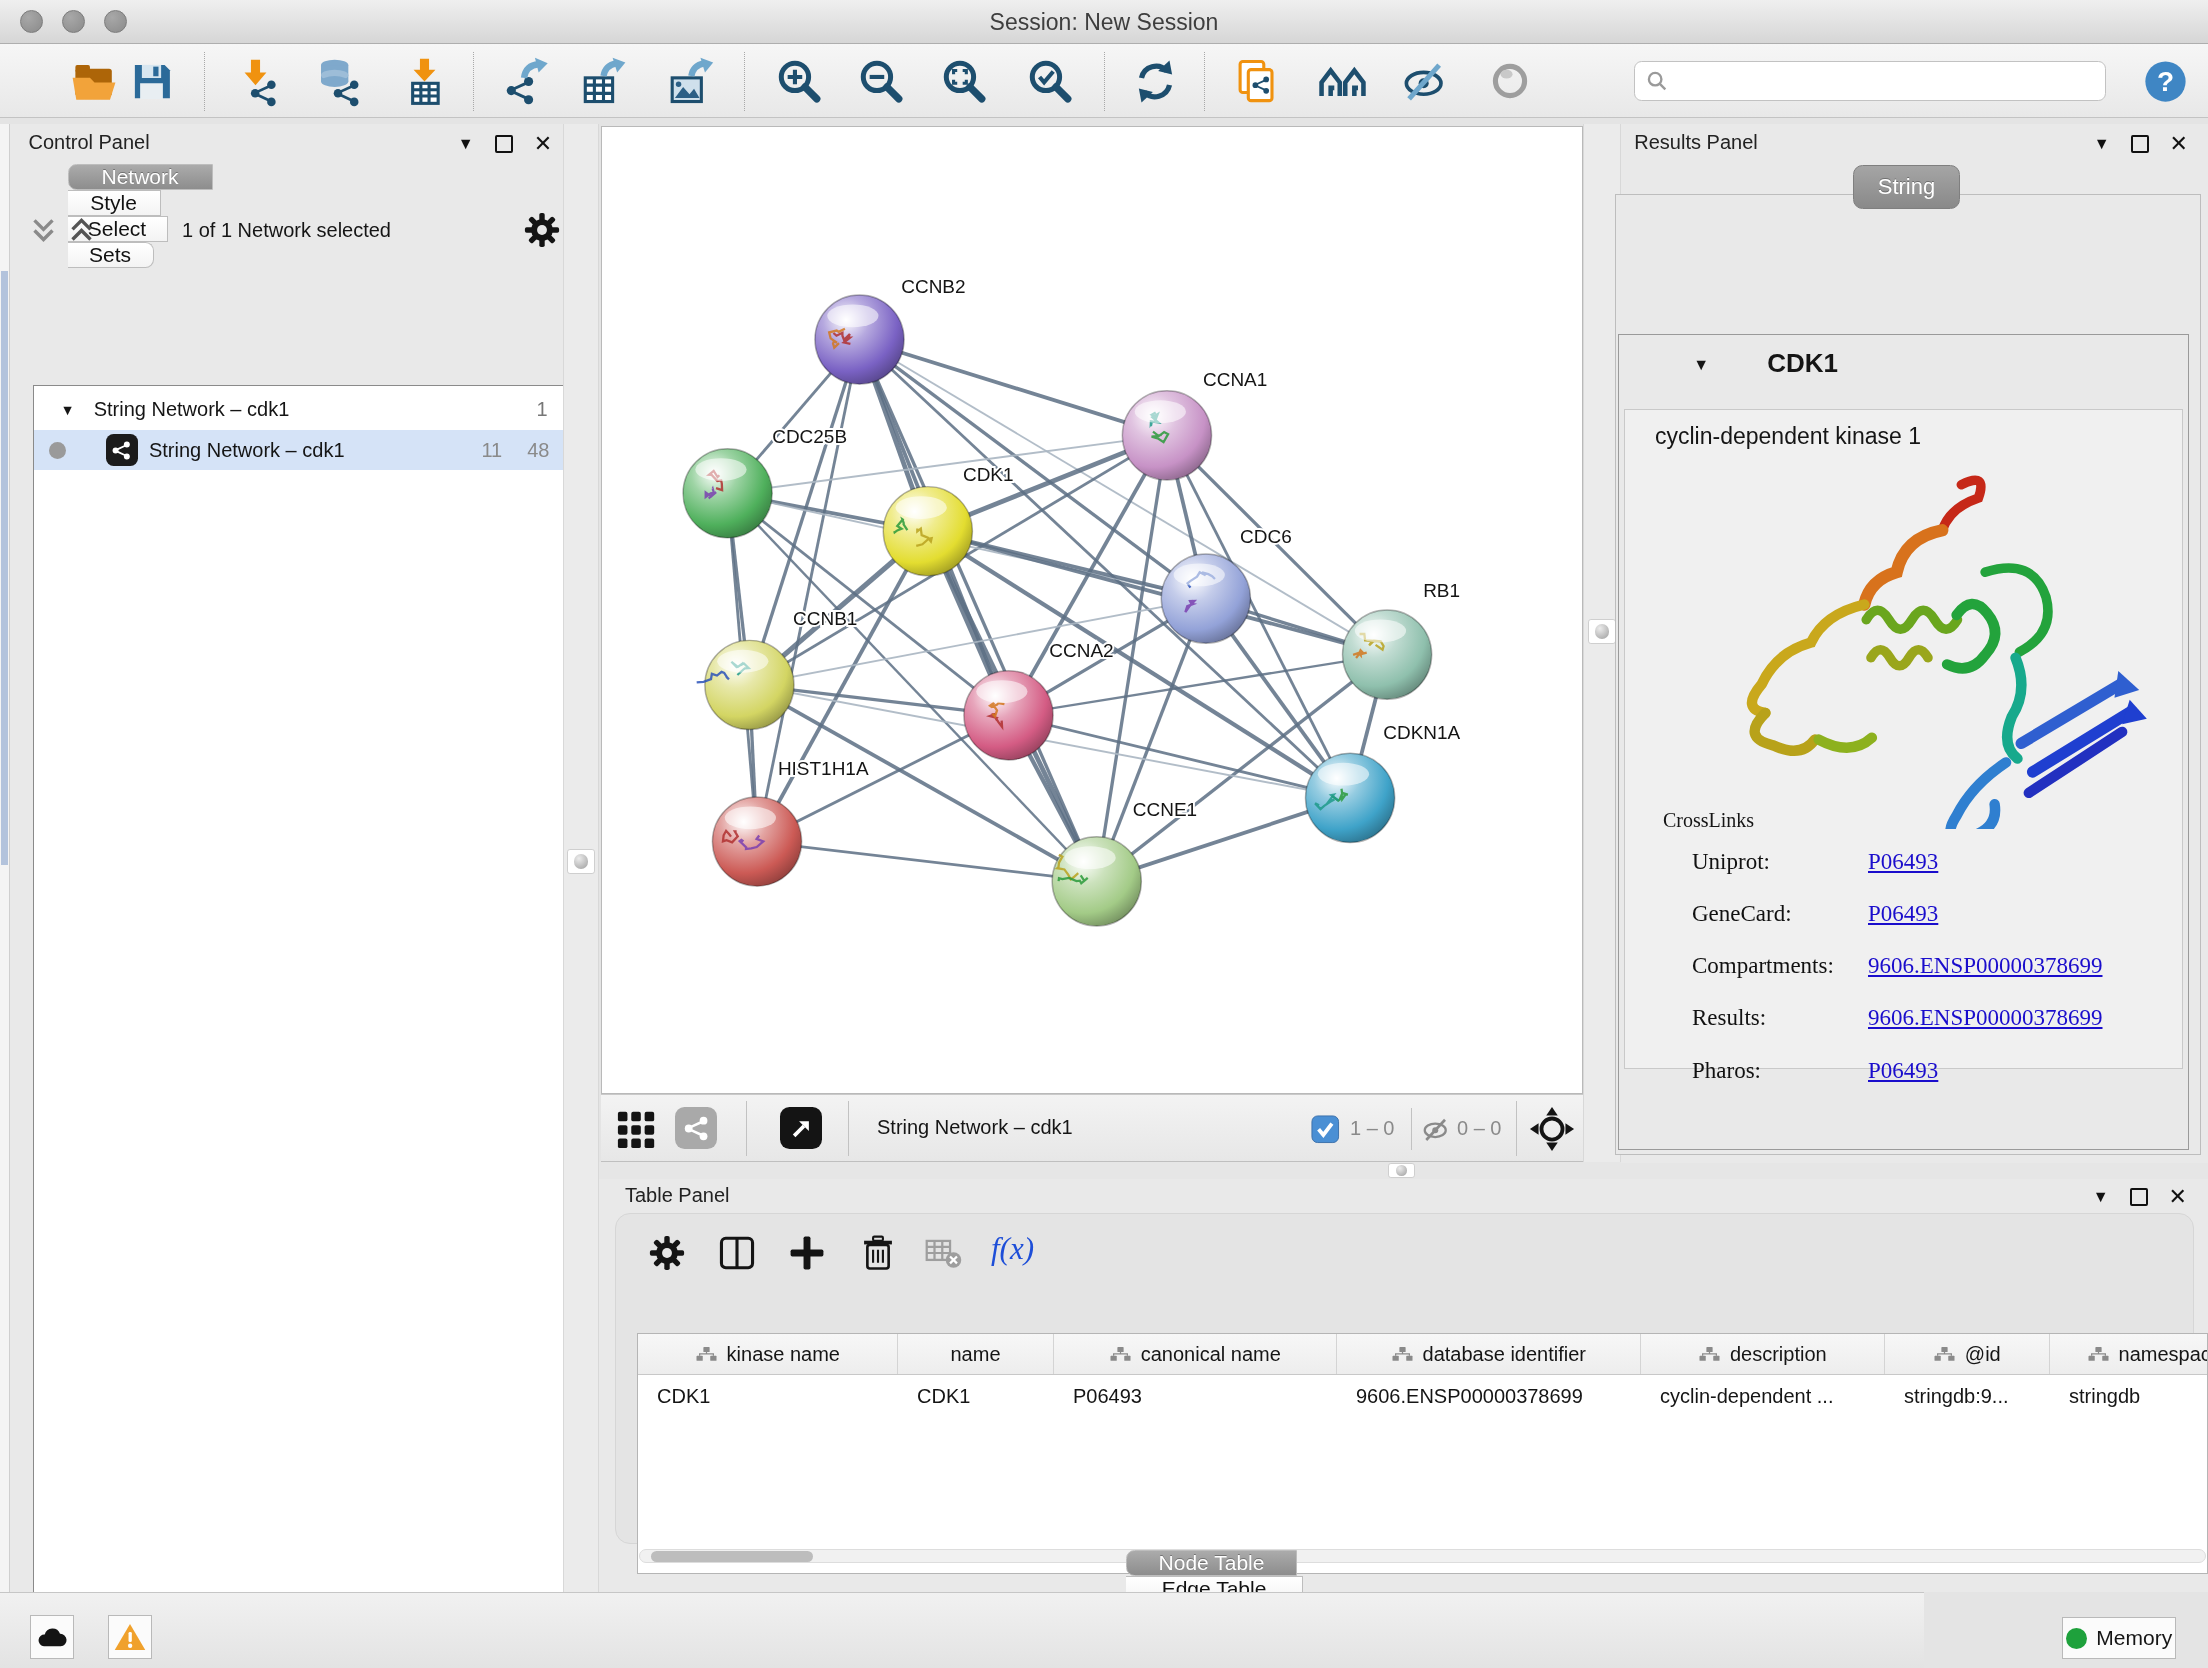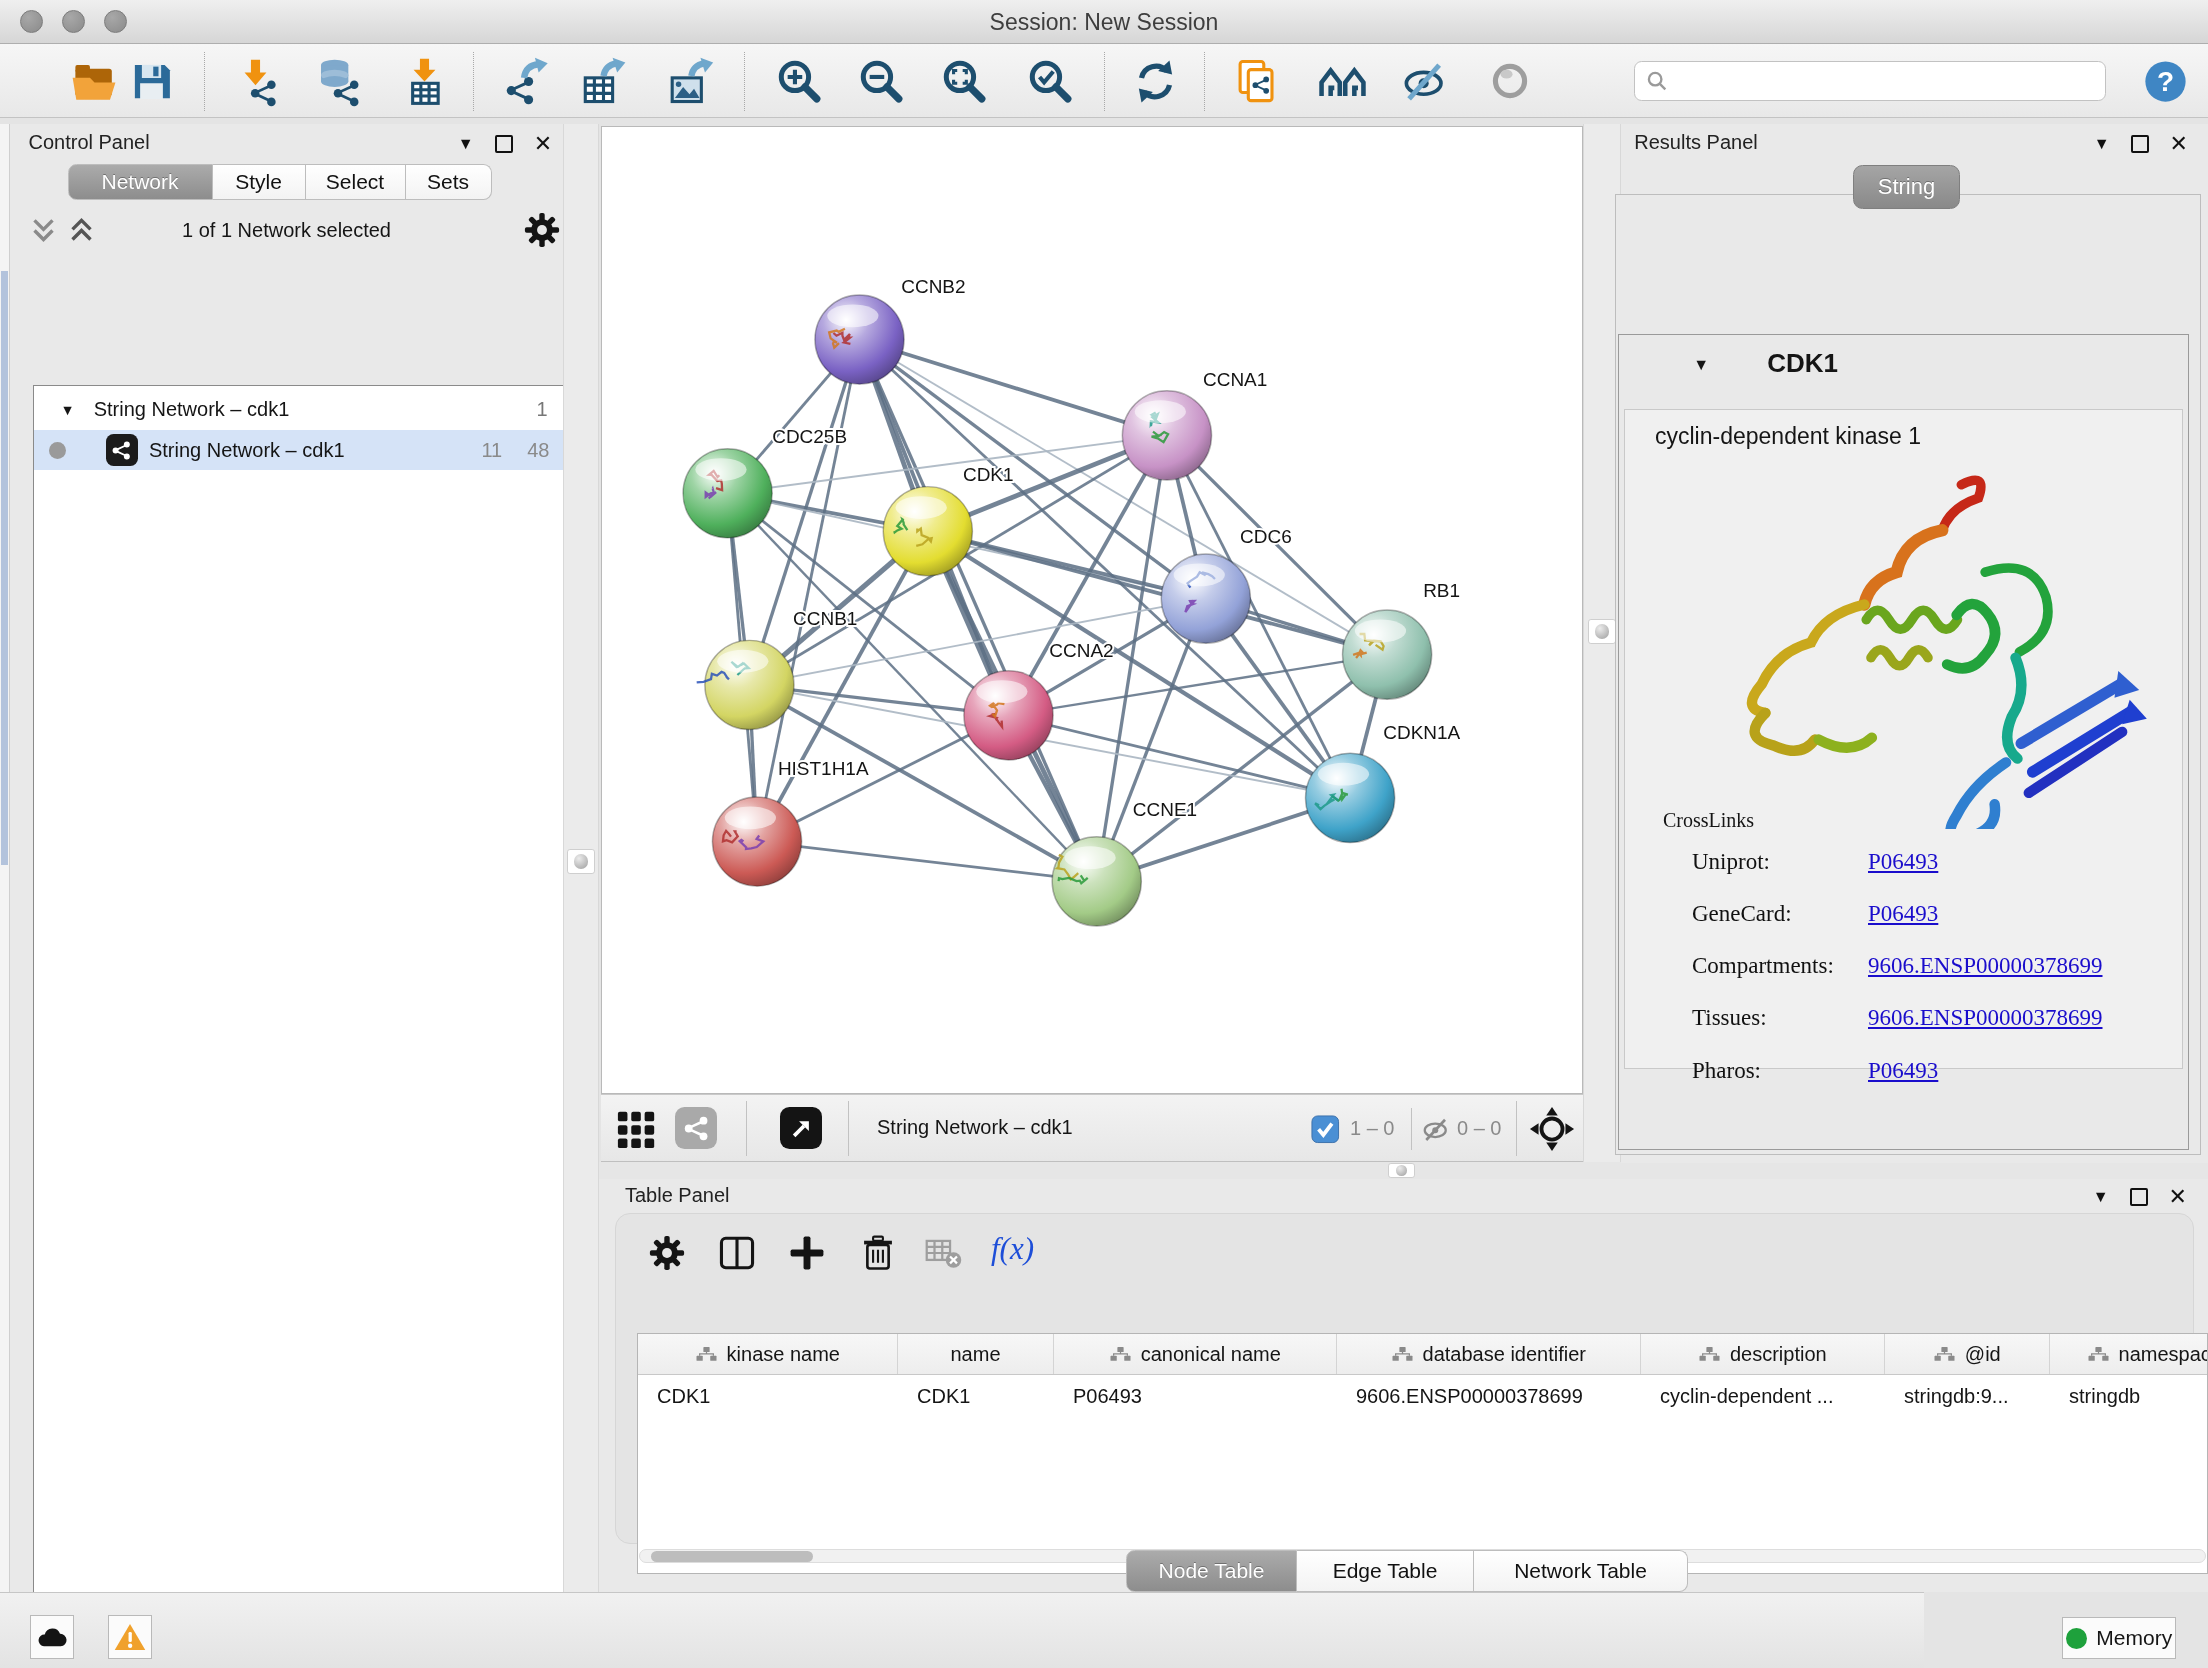--- a/index.html
+++ b/index.html
@@ -20,21 +20,21 @@
   #search-box{left:1634px;top:17px;width:472px;height:40px;background:#fff;border:1px solid #c2c2c2;border-radius:7.6px;display:flex;align-items:center;padding-left:9.5px;}
   #search-box input{border:none;outline:none;font-size:20px;width:409px;background:transparent;font-family:inherit;}
 
   
   .panel-title{font-size:20px;color:#222;}
   .pctl{display:flex;gap:21px;align-items:center;font-size:19px;color:#111;}
   .pctl .tri{font-size:16px;}
   .pctl .sq{width:18px;height:18px;border:2.4px solid #111;border-radius:1.9px;}
   .pctl .xx{font-weight:bold;font-size:22px;}
 
-  .seg{display:flex;}
+  .seg{display:flex;flex-direction:column;}
   .seg .tab{height:100%;display:flex;align-items:center;justify-content:center;background:linear-gradient(#ffffff,#f3f3f3);border:1px solid #bdbdbd;border-left-width:0;color:#111;font-size:21px;}
   .seg .tab:first-child{border-left-width:1px;border-radius:8.6px 0 0 8.6px;}
   .seg .tab:last-child{border-radius:0 8.6px 8.6px 0;}
   .seg .tab.sel{background:linear-gradient(#ababab,#8d8d8d);color:#fff;text-shadow:0 -1px 0 rgba(0,0,0,.3);}
 
   
   #control-panel{left:9.5px;top:124px;width:554px;height:1469px;background:#e9e9e9;}
   #cp-list{left:23px;top:261px;width:535px;height:1313px;background:#fff;border:1.9px solid #8a8a8a;}
   .tree-row{position:absolute;left:0;width:531px;height:40px;display:flex;align-items:center;font-size:20px;}
   .share-badge{width:32px;height:32px;border-radius:7.6px;background:#1b1b1b;display:flex;align-items:center;justify-content:center;}
@@ -666,21 +666,21 @@
               <polygon points="482,254 500,274 474,280" fill="#1f3fd0"></polygon>
             </g>
           </svg>
           <div class="abs serif" style="left:38px;top:399px;font-size:20px;font-weight:normal">CrossLinks</div>
           <div class="abs serif xl-label" style="left:67px;top:439px">Uniprot:</div>
           <a class="abs serif xl-link" style="left:243px;top:439px">P06493</a>
           <div class="abs serif xl-label" style="left:67px;top:491px">GeneCard:</div>
           <a class="abs serif xl-link" style="left:243px;top:491px">P06493</a>
           <div class="abs serif xl-label" style="left:67px;top:543px">Compartments:</div>
           <a class="abs serif xl-link" style="left:243px;top:543px">9606.ENSP00000378699</a>
-          <div class="abs serif xl-label" style="left:67px;top:595px">Tissues:</div>
+          <div class="abs serif xl-label" style="left:67px;top:595px">Results:</div>
           <a class="abs serif xl-link" style="left:243px;top:595px">9606.ENSP00000378699</a>
           <div class="abs serif xl-label" style="left:67px;top:648px">Pharos:</div>
           <a class="abs serif xl-link" style="left:243px;top:648px">P06493</a>
         </div>
       </div>
     </div>
   </div>
 
   <div class="abs" id="table-panel">
     <div class="abs panel-title" style="left:26px;top:4.8px">Table Panel</div>

